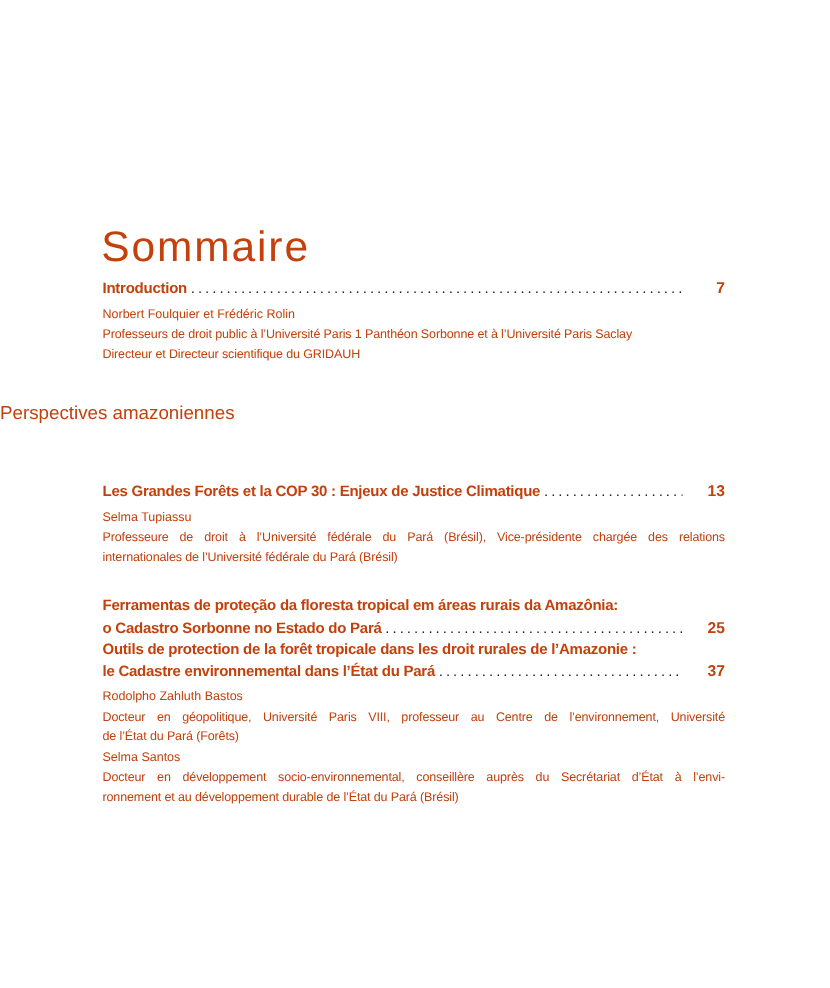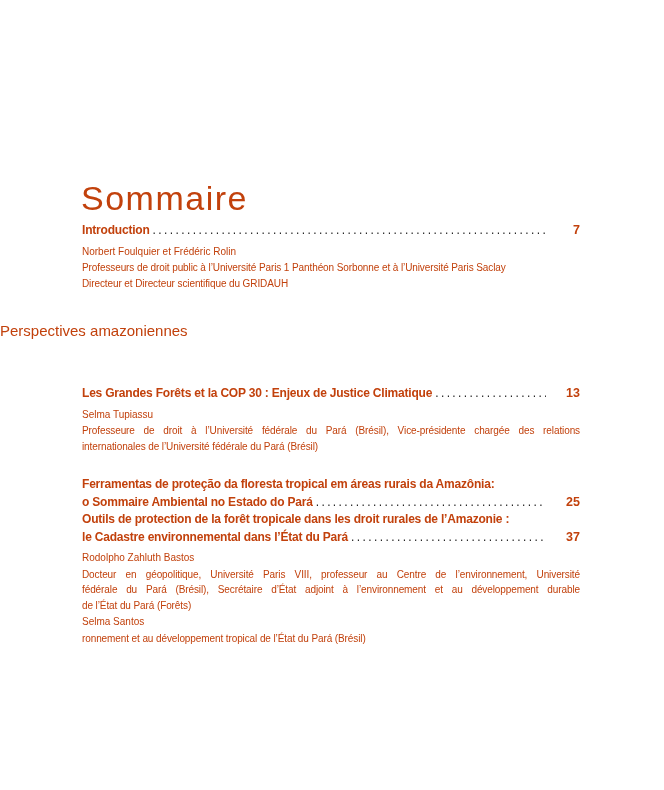--- a/index.html
+++ b/index.html
@@ -115,31 +115,31 @@
       <span class="pnum">13</span>
     </div>
     <div class="author mt">Selma Tupiassu</div>
     <div class="bio just">Professeure de droit à l’Université fédérale du Pará (Brésil), Vice-présidente chargée des relations</div>
     <div class="bio">internationales de l’Université fédérale du Pará (Brésil)</div>
   </section>
 
   <section class="entry entry-3">
     <div class="tline">Ferramentas de proteção da floresta tropical em áreas rurais da Amazônia:</div>
     <div class="trow">
-      <span class="ttext">o Sommaire Ambiental no Estado do Pará</span>
+      <span class="ttext">o Cadastro Sorbonne no Estado do Pará</span>
       <span class="leader"></span>
       <span class="pnum">25</span>
     </div>
     <div class="tline">Outils de protection de la forêt tropicale dans les droit rurales de l’Amazonie :</div>
     <div class="trow">
       <span class="ttext">le Cadastre environnemental dans l’État du Pará</span>
       <span class="leader"></span>
       <span class="pnum">37</span>
     </div>
     <div class="author mt">Rodolpho Zahluth Bastos</div>
     <div class="bio just">Docteur en géopolitique, Université Paris VIII, professeur au Centre de l’environnement, Université</div>
-    <div class="bio just">fédérale du Pará (Brésil), Secrétaire d’État adjoint à l’environnement et au développement durable</div>
     <div class="bio">de l’État du Pará (Forêts)</div>
     <div class="author">Selma Santos</div>
-    <div class="bio">ronnement et au développement tropical de l’État du Pará (Brésil)</div>
+    <div class="bio just">Docteur en développement socio-environnemental, conseillère auprès du Secrétariat d’État à l’envi-</div>
+    <div class="bio">ronnement et au développement durable de l’État du Pará (Brésil)</div>
   </section>
 
 </div>
 
 </body></html>

